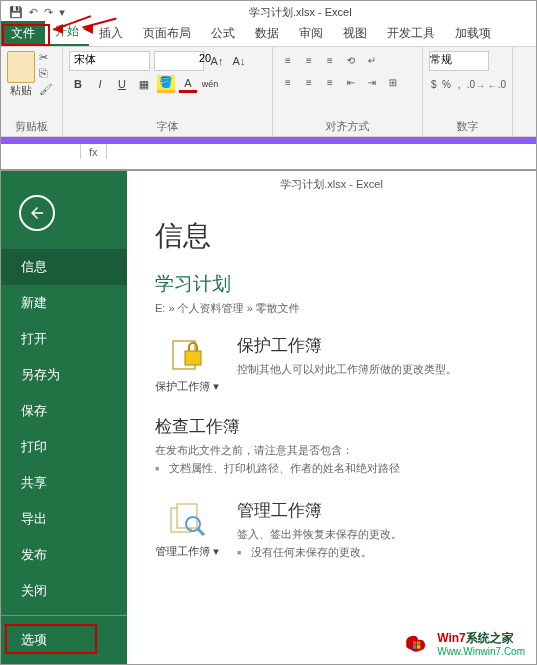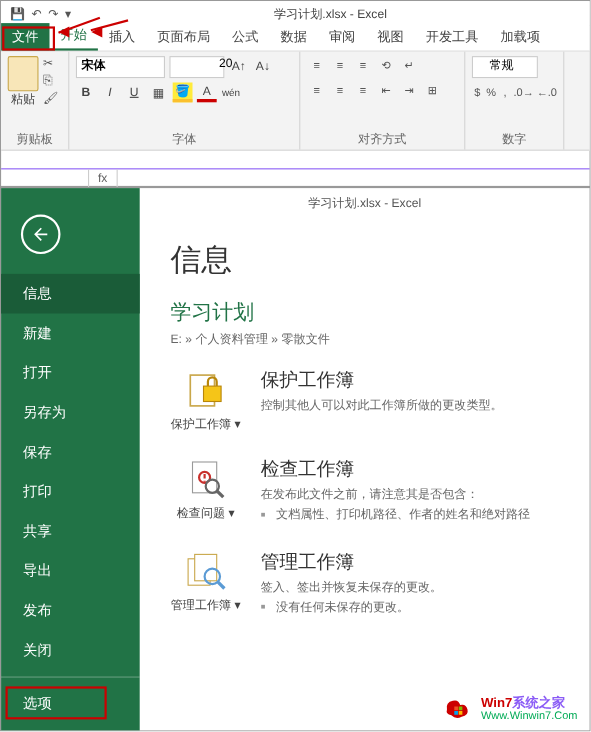--- a/index.html
+++ b/index.html
@@ -19,29 +19,29 @@
 .rgroup { border-right: 1px solid #d4d4d4; padding: 4px 6px 2px 6px; display: flex; flex-direction: column; justify-content: space-between; }
 .rgroup-label { font-size: 11px; color: #666; text-align: center; }
 .clipboard-top { display: flex; gap: 4px; }
 .paste-btn { display: flex; flex-direction: column; align-items: center; font-size: 11px; color: #444; }
 .paste-icon { width: 28px; height: 32px; background: #f8e6b8; border: 1px solid #c9a74a; border-radius: 2px; position: relative; }
 .small-icons { display: flex; flex-direction: column; gap: 2px; }
 .si { width: 18px; height: 14px; font-size: 11px; color: #555; }
 .font-controls { display: flex; flex-direction: column; gap: 4px; }
 .font-row { display: flex; gap: 4px; align-items: center; }
 .font-select { height: 20px; font-size: 11px; border: 1px solid #ccc; background: #fff; padding: 0 4px; }
-.font-name { width: 81px; font-weight: bold; }
+.font-name { width: 81px; }
 .font-size { width: 36px; padding-left: 44px; }
 .fbtn { width: 18px; height: 18px; font-size: 11px; color: #444; display: flex; align-items: center; justify-content: center; cursor: pointer; }
 .align-controls { display: flex; flex-direction: column; gap: 4px; }
 .align-row { display: flex; gap: 3px; }
 .abtn { width: 18px; height: 18px; display: flex; align-items: center; justify-content: center; font-size: 10px; color: #555; cursor: pointer; }
 .number-controls { display: flex; flex-direction: column; gap: 4px; }
-.num-select { width: 60px; height: 20px; font-size: 11px; border: 1px solid #ccc; background: #fff; padding-left: 15px; }
-.formula-bar { height: 22px; display: flex; border-top: 1px solid #8b5cf6; margin-top: 16px; }
+.num-select { width: 60px; height: 20px; font-size: 11px; border: 1px solid #ccc; background: #fff; }
+.formula-bar { height: 22px; display: flex; border-top: 7px solid #8b5cf6; }
 .name-box { width: 80px; border-right: 1px solid #ccc; padding: 2px 4px; font-size: 11px; }
 .fx-label { padding: 2px 8px; border-right: 1px solid #ccc; font-size: 11px; color: #666; }
 
 
 .red-arrow { position: absolute; pointer-events: none; }
 .arrow1 { left: 52px; top: 10px; width: 50px; height: 30px; }
 .arrow1::after { content: ""; position: absolute; width: 40px; height: 2px; background: #c00; transform: rotate(-20deg); top: 12px; left: 0; }
 .arrow1::before { content: ""; position: absolute; left: -4px; top: 14px; border: 5px solid transparent; border-right: 10px solid #c00; }
 .arrow2 { left: 82px; top: 10px; width: 40px; height: 30px; }
 .arrow2::after { content: ""; position: absolute; width: 35px; height: 2px; background: #c00; transform: rotate(-15deg); top: 12px; left: 0; }
@@ -71,21 +71,21 @@
 .bs-desc-text { font-size: 11px; color: #666; line-height: 1.6; }
 .bs-desc-text li { list-style: none; padding-left: 14px; position: relative; }
 .bs-desc-text li::before { content: "■"; position: absolute; left: 0; font-size: 7px; top: 3px; color: #999; }
 
 .red-box-options { position: absolute; left: 4px; bottom: 10px; width: 92px; height: 30px; border: 2px solid #c00; pointer-events: none; }
 
 .watermark { position: absolute; right: 8px; bottom: 6px; display: flex; align-items: center; gap: 6px; background: rgba(255,255,255,0.85); padding: 2px 4px; }
 .watermark-logo { width: 28px; height: 24px; }
 .watermark-text { font-size: 12px; line-height: 1.1; }
 .watermark-text .t1 { color: #c00; font-weight: bold; }
-.watermark-text .t2 { color: #8b5cf6; font-weight: bold; }
+.watermark-text .t2 { color: #14532d; font-weight: bold; font-family: Liberation Mono, monospace; }
 .watermark-text .url { font-size: 10px; color: #0a5; }
 
 svg { display: block; }
 </style>
 </head>
 <body>
 
 <div class="top-window">
   <div class="titlebar">
     <div class="qat">
@@ -230,32 +230,20 @@
           </div>
           <div class="bs-action-label"><span>保护工作簿</span> ▾</div>
         </div>
         <div class="bs-desc">
           <div class="bs-desc-title">保护工作簿</div>
           <div class="bs-desc-text">控制其他人可以对此工作簿所做的更改类型。</div>
         </div>
       </div>
 
       <div class="bs-section">
-        <div class="bs-action">
-          <div class="bs-action-icon">
-            <svg width="40" height="40" viewBox="0 0 40 40">
-                <rect x="8" y="4" width="22" height="28" fill="#fff" stroke="#999"></rect>
-                <circle cx="19" cy="18" r="5" fill="none" stroke="#c9302c" stroke-width="2"></circle>
-                <path d="M19 15v4 M19 21v1" stroke="#c9302c" stroke-width="2"></path>
-                <circle cx="26" cy="26" r="6" fill="none" stroke="#666" stroke-width="2"></circle>
-                <line x1="30" y1="30" x2="36" y2="36" stroke="#666" stroke-width="3"></line>
-              </svg>
-          </div>
-          <div class="bs-action-label"><span>检查问题</span> ▾</div>
-        </div>
         <div class="bs-desc">
           <div class="bs-desc-title">检查工作簿</div>
           <div class="bs-desc-text">
             <div>在发布此文件之前，请注意其是否包含：</div>
             <ul>
               <li>文档属性、打印机路径、作者的姓名和绝对路径</li>
             </ul>
           </div>
         </div>
       </div>

